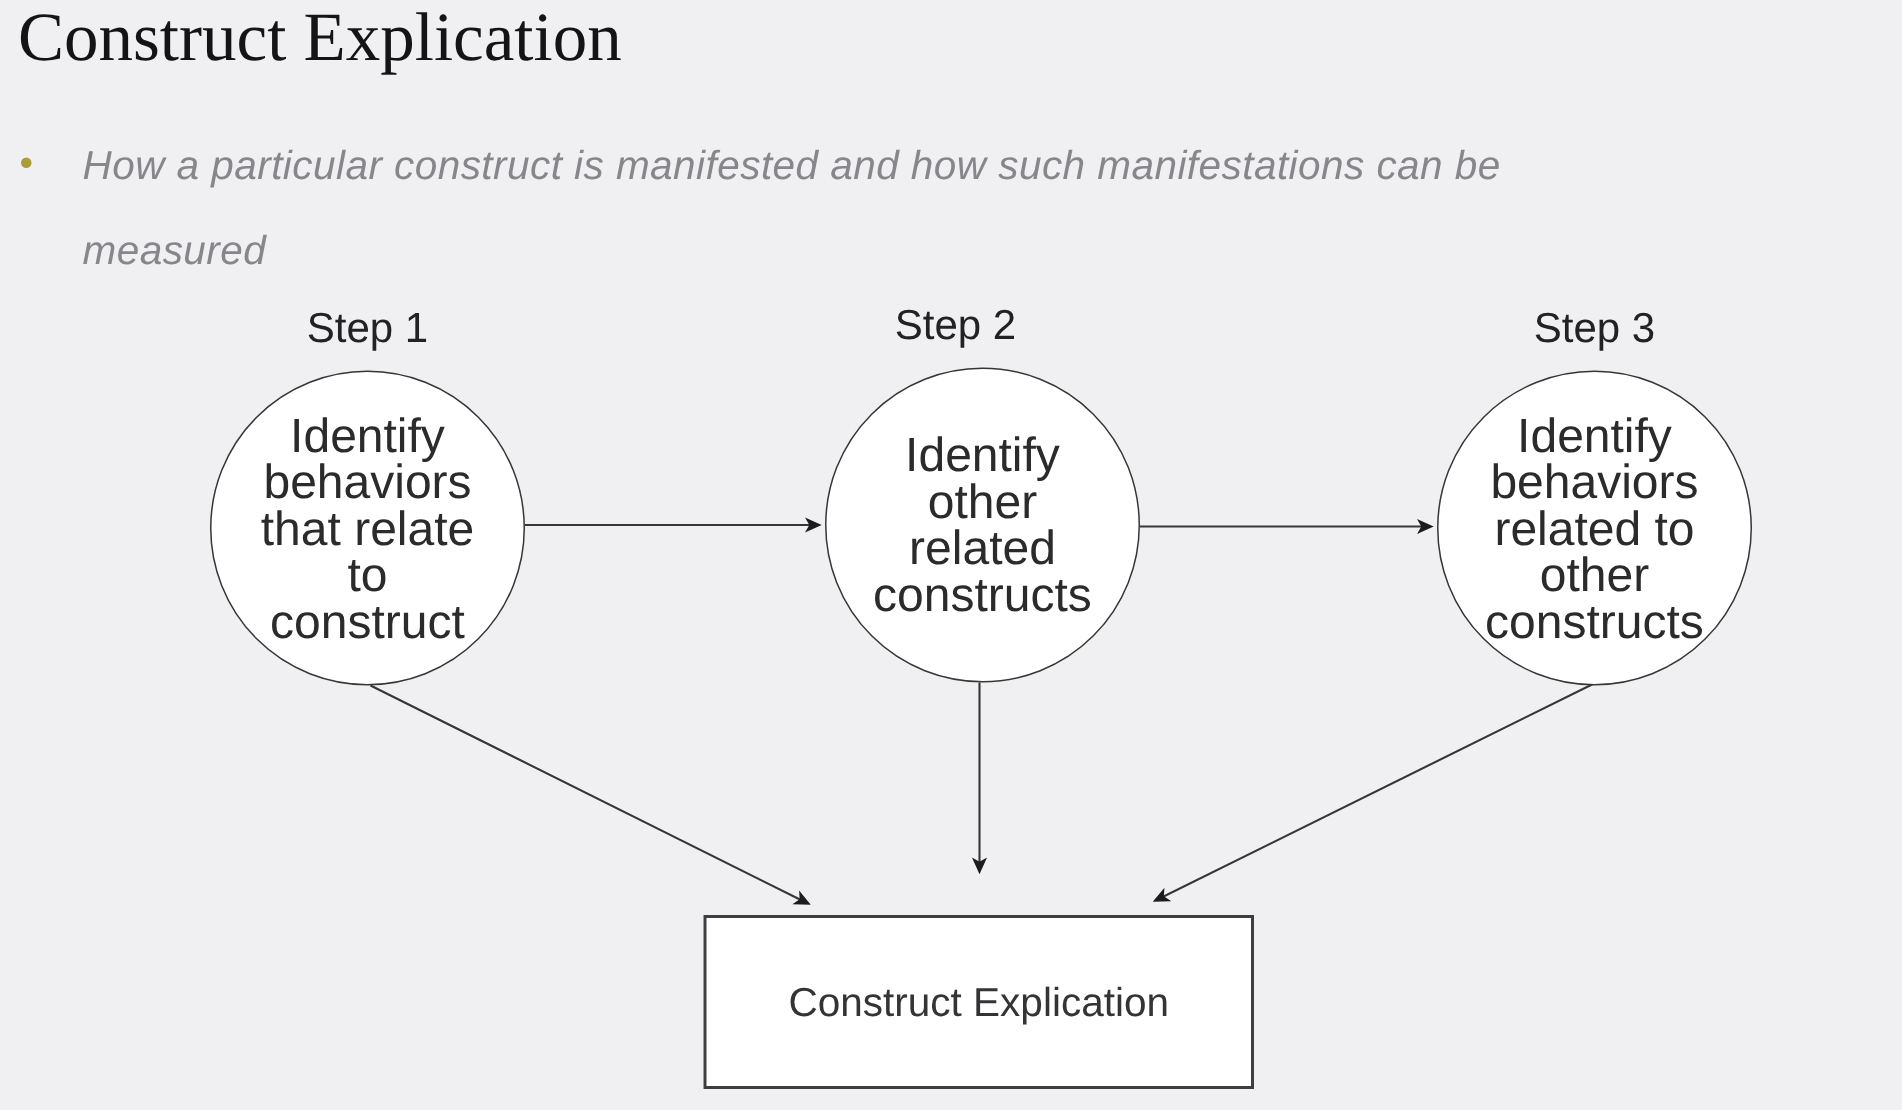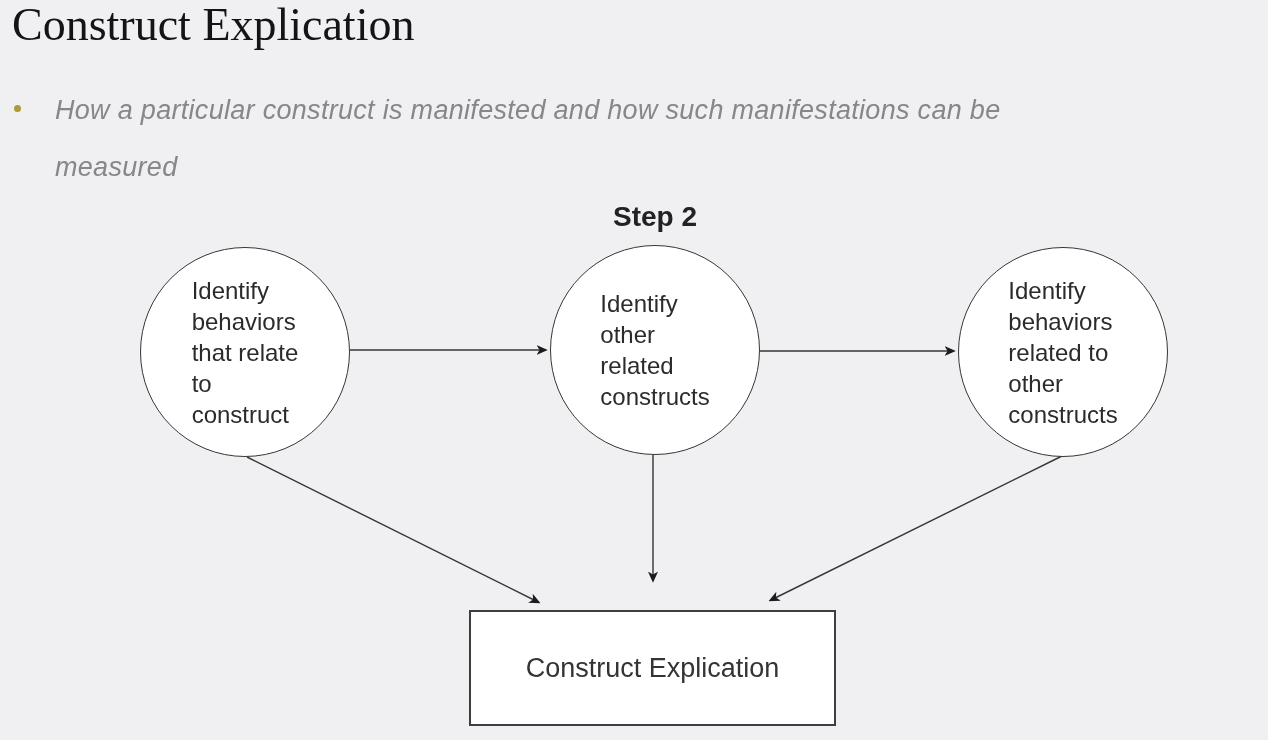--- a/index.html
+++ b/index.html
@@ -88,31 +88,31 @@
     position:absolute;
     width:210px;height:210px;
     border-radius:50%;
     background:var(--shape-fill);
     border:1.6px solid var(--shape-stroke);
     display:flex;
     align-items:center;
     justify-content:center;
   }
   .step-circle-text{
-    text-align:left;
-    font-size:24px;
+    text-align:center;
+    font-size:32px;
     line-height:31px;
     color:var(--diagram-text);
     white-space:pre-line;
   }
   .circle-1{left:140px;top:247px;}
   .circle-2{left:550px;top:245px;}
   .circle-3{left:958px;top:247px;}
   .label-1{left:140px;}
-  .label-2{left:550px;top:201px;font-weight:bold;}
+  .label-2{left:532px;top:201px;}
   .label-3{left:958px;}
   .result-box{
     position:absolute;
     left:469px;top:610px;
     width:367px;height:116px;
     background:var(--shape-fill);
     border:2px solid #3e3e41;
     display:flex;
     align-items:center;
     justify-content:center;
@@ -144,21 +144,23 @@
           <path class="arrowhead-path" d="M0,0.4 L8,4 L0,7.6 L2.1,4 Z"></path>
         </marker>
       </defs>
       <line class="arrow-line" x1="350" y1="350" x2="545" y2="350" marker-end="url(#arrowhead)"></line>
       <line class="arrow-line" x1="760" y1="351" x2="953" y2="351" marker-end="url(#arrowhead)"></line>
       <line class="arrow-line" x1="247" y1="457" x2="538" y2="602" marker-end="url(#arrowhead)"></line>
       <line class="arrow-line" x1="653" y1="455" x2="653" y2="580" marker-end="url(#arrowhead)"></line>
       <line class="arrow-line" x1="1062" y1="456" x2="771" y2="600" marker-end="url(#arrowhead)"></line>
     </svg>
 
+    <div class="step-label label-1">Step 1</div>
     <div class="step-label label-2">Step 2</div>
+    <div class="step-label label-3">Step 3</div>
 
     <div class="step-circle circle-1">
       <div class="step-circle-text">Identify
 behaviors
 that relate
 to
 construct</div>
     </div>
     <div class="step-circle circle-2">
       <div class="step-circle-text">Identify

